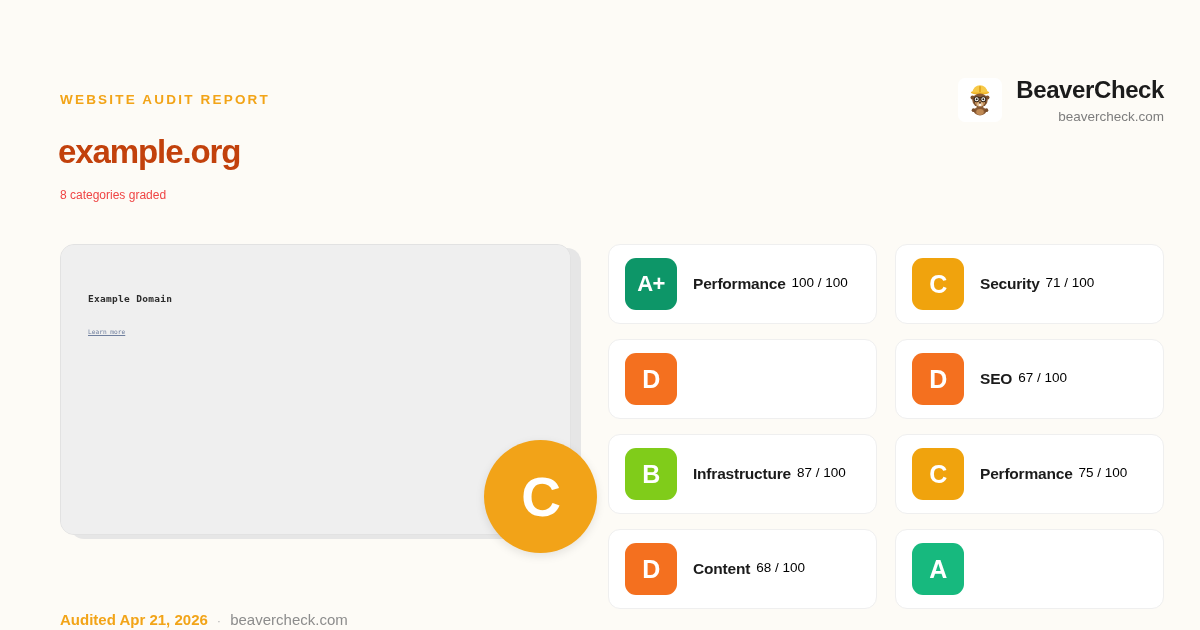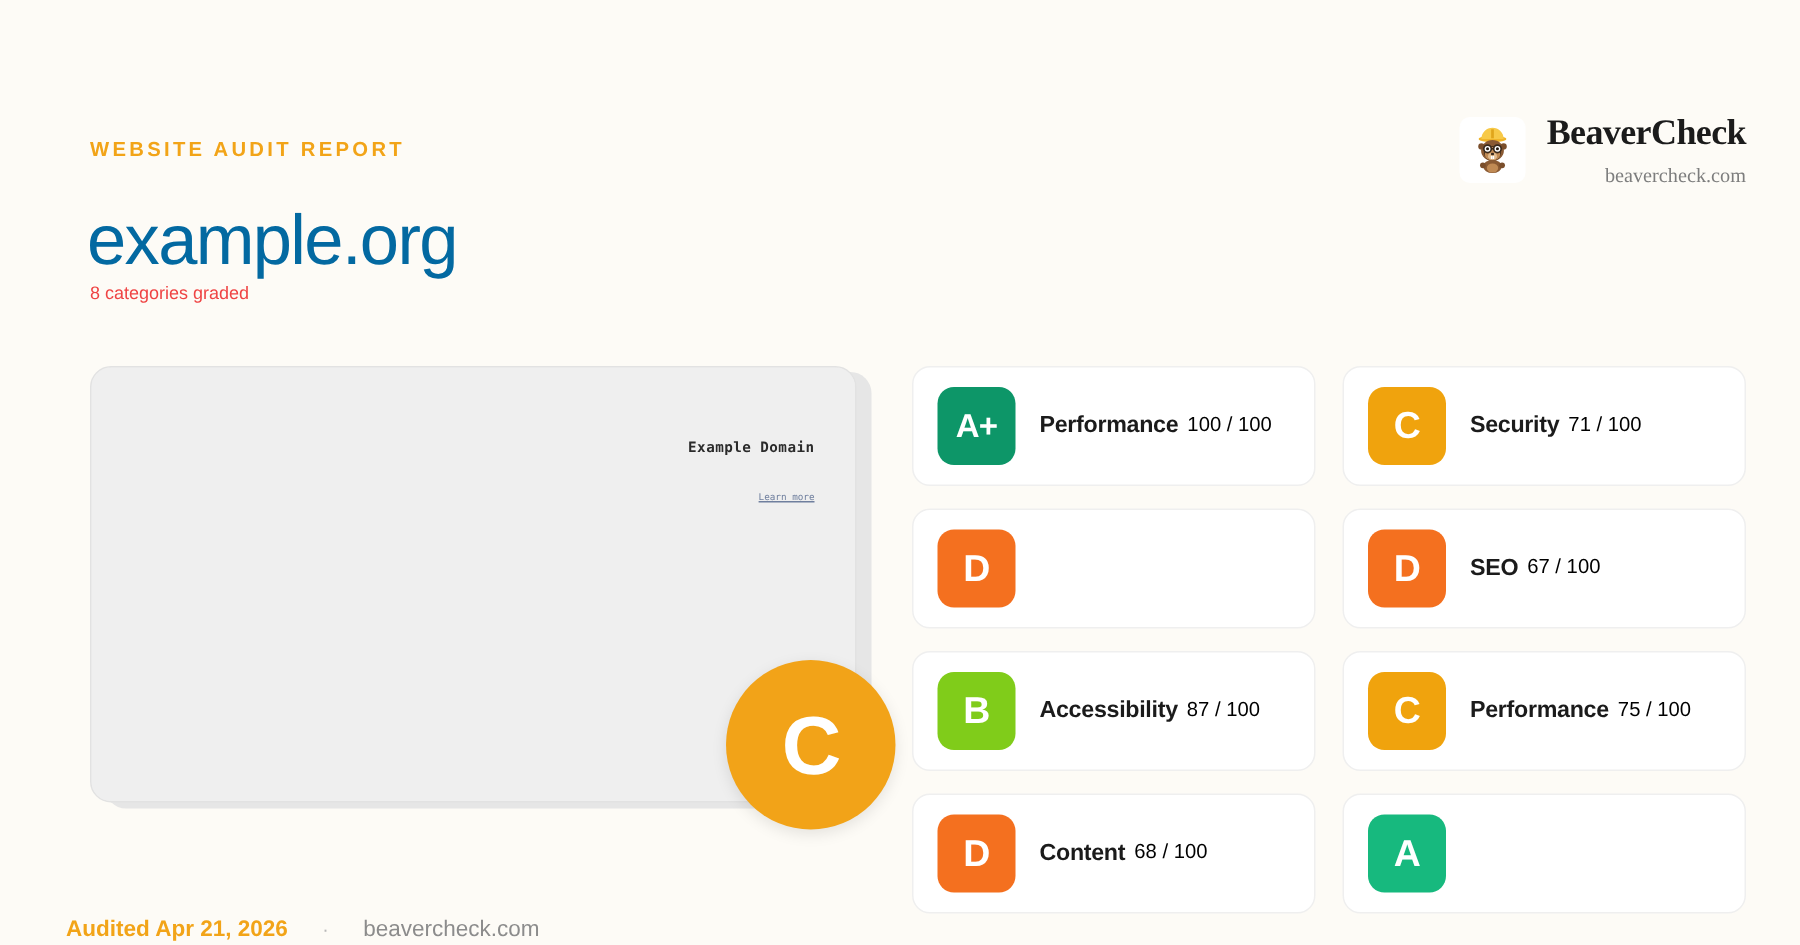--- a/index.html
+++ b/index.html
@@ -40,24 +40,24 @@
     letter-spacing: 2.2px;
     color: #f2a418;
     text-transform: uppercase;
     white-space: nowrap;
   }
 
   .domain-title {
     position: absolute;
     left: 58px;
     top: 98px;
-    font-size: 47px;
-    font-weight: 400;
+    font-size: 33px;
+    font-weight: 700;
     letter-spacing: -1.1px;
-    color: #0369a1;
+    color: #c2410c;
     line-height: 1.1;
     white-space: nowrap;
   }
 
   .subtitle {
     position: absolute;
     left: 60px;
     top: 152px;
     font-size: 12px;
     color: #ef4444;
@@ -65,21 +65,20 @@
   }
 
   
   .brand {
     position: absolute;
     right: 36px;
     top: 40px;
     display: flex;
     align-items: center;
     gap: 14px;
-    font-family: Liberation Serif, serif;
   }
 
   .brand-logo {
     width: 44px;
     height: 44px;
     border-radius: 7px;
     background: #ffffff;
     display: flex;
     align-items: center;
     justify-content: center;
@@ -137,21 +136,20 @@
     border-radius: 14px;
     overflow: hidden;
   }
 
   .shot {
     position: absolute;
     left: 0; top: 0;
     width: 100%; height: 100%;
     background: #efefef;
     padding: 48px 27px;
-    text-align: right;
   }
 
   .shot-h1 {
     font-family: "DejaVu Sans Mono", monospace;
     font-size: 9.5px;
     font-weight: 700;
     color: #2b2b2b;
     letter-spacing: 0.3px;
     margin-bottom: 12px;
   }
@@ -244,25 +242,25 @@
 
   .cat-score {
     font-size: 13.5px;
     color: #000000;
     white-space: nowrap;
   }
 
   
   .footer {
     position: absolute;
-    left: 44px;
+    left: 60px;
     bottom: 38px;
     display: flex;
     align-items: baseline;
-    gap: 23px;
+    gap: 9px;
     font-size: 15px;
   }
 
   .footer-date { font-weight: 700; color: #f2a418; white-space: nowrap; }
   .footer-dot  { color: #b8b8b8; font-size: 13px; }
   .footer-site { color: #8c8c8c; white-space: nowrap; }
 </style>
 </head>
 <body>
 
@@ -350,21 +348,21 @@
       <div class="grade-tile" style="background: rgb(244, 112, 31);">D</div>
       <div class="cat-info">
         <div class="cat-name">SEO</div>
         <div class="cat-score">67 / 100</div>
       </div>
     </div>
 
     <div class="cat-card">
       <div class="grade-tile" style="background: rgb(128, 204, 26);">B</div>
       <div class="cat-info">
-        <div class="cat-name">Accessibility</div>
+        <div class="cat-name">Infrastructure</div>
         <div class="cat-score">87 / 100</div>
       </div>
     </div>
 
     <div class="cat-card">
       <div class="grade-tile" style="background: rgb(240, 163, 13);">C</div>
       <div class="cat-info">
         <div class="cat-name">Performance</div>
         <div class="cat-score">75 / 100</div>
       </div>

